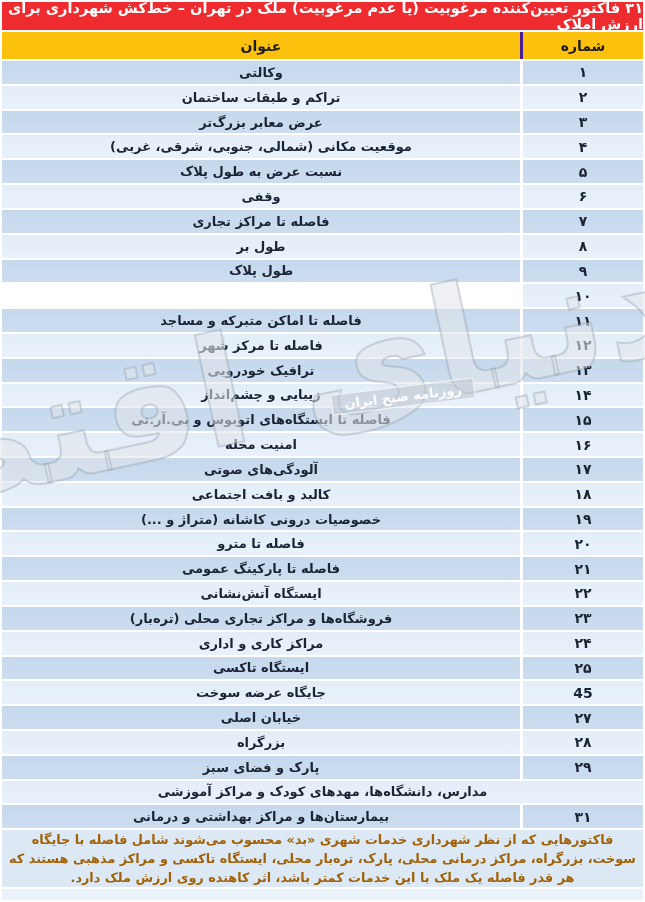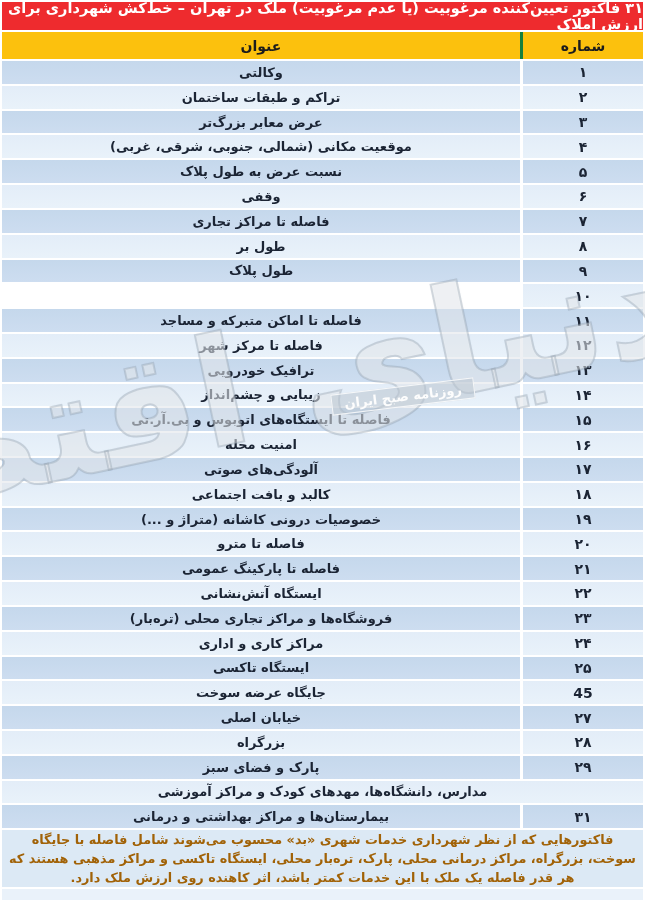--- a/index.html
+++ b/index.html
@@ -26,21 +26,21 @@
   .header-row{
     height:27px;flex:0 0 27px;
     display:flex;flex-direction:row;
     background:var(--yellow,#fcc10d);
     color:#1c1c1c;
     font-weight:bold;font-size:14px;
   }
   .header-row .cell-num{
     flex:0 0 120px;
     display:flex;align-items:center;justify-content:center;
-    border-left:3px solid #15803d;
+    border-left:3px solid #4c1d95;
   }
   .header-row .cell-factor{
     flex:1;
     display:flex;align-items:center;justify-content:center;
   }
   .rows{
     flex:1;
     display:flex;flex-direction:column;
     gap:2px;
     margin-top:2px;

